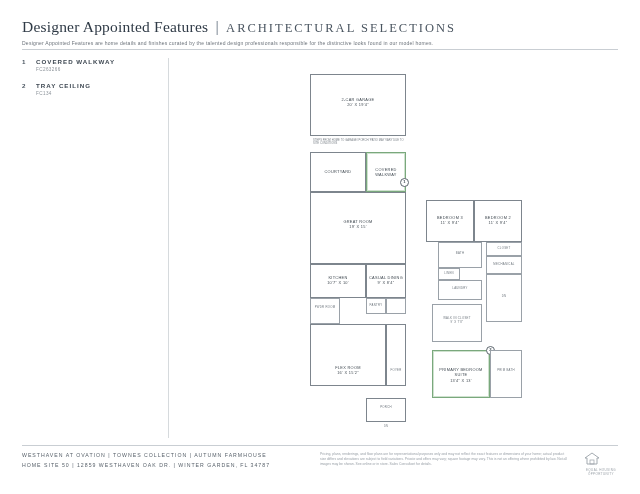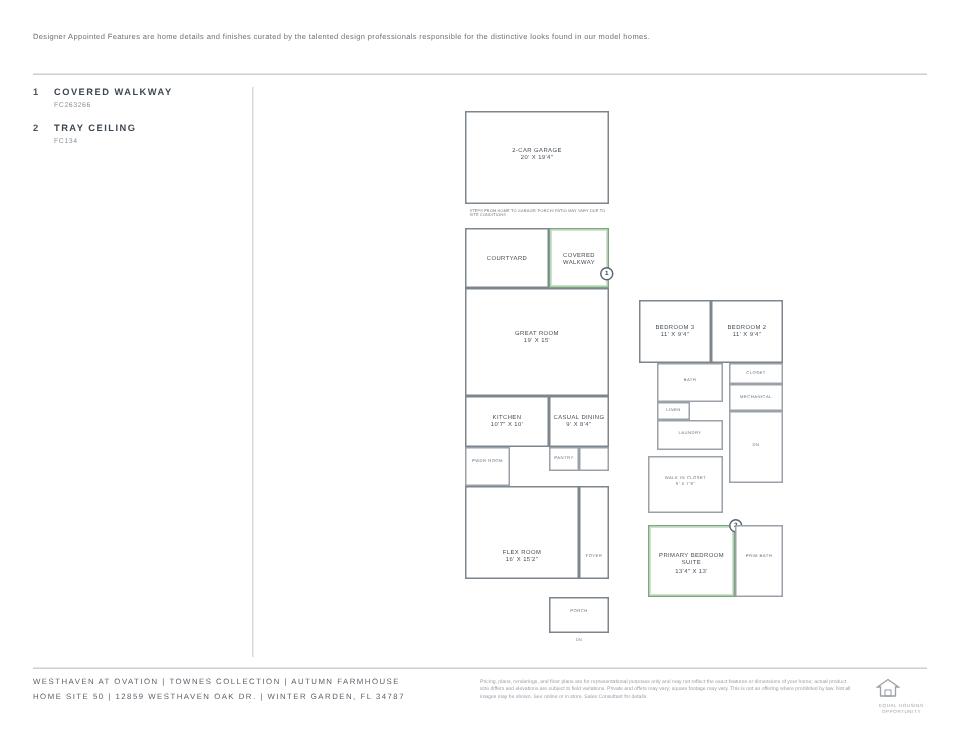--- a/index.html
+++ b/index.html
@@ -69,20 +69,25 @@
     background:#ffffff;border:1px solid #5d666e;color:#3e4852;
     font-size:4.2px;line-height:6.6px;text-align:center;font-weight:bold;
   }
 </style>
 </head>
 <body>
 
 <div class="page">
 
   <div class="header">
+    <div class="title-row">
+      <span class="title-main">Designer Appointed Features</span>
+      <span class="title-bar">|</span>
+      <span class="title-sub">ARCHITECTURAL SELECTIONS</span>
+    </div>
     <div class="subtitle">Designer Appointed Features are home details and finishes curated by the talented design professionals responsible for the distinctive looks found in our model homes.</div>
   </div>
   <div class="rule"></div>
 
   <div class="legend">
     <div class="legend-item">
       <div class="legend-num">1</div>
       <div class="legend-body">
         <div class="legend-label">COVERED WALKWAY</div>
         <div class="legend-code">FC263266</div>

